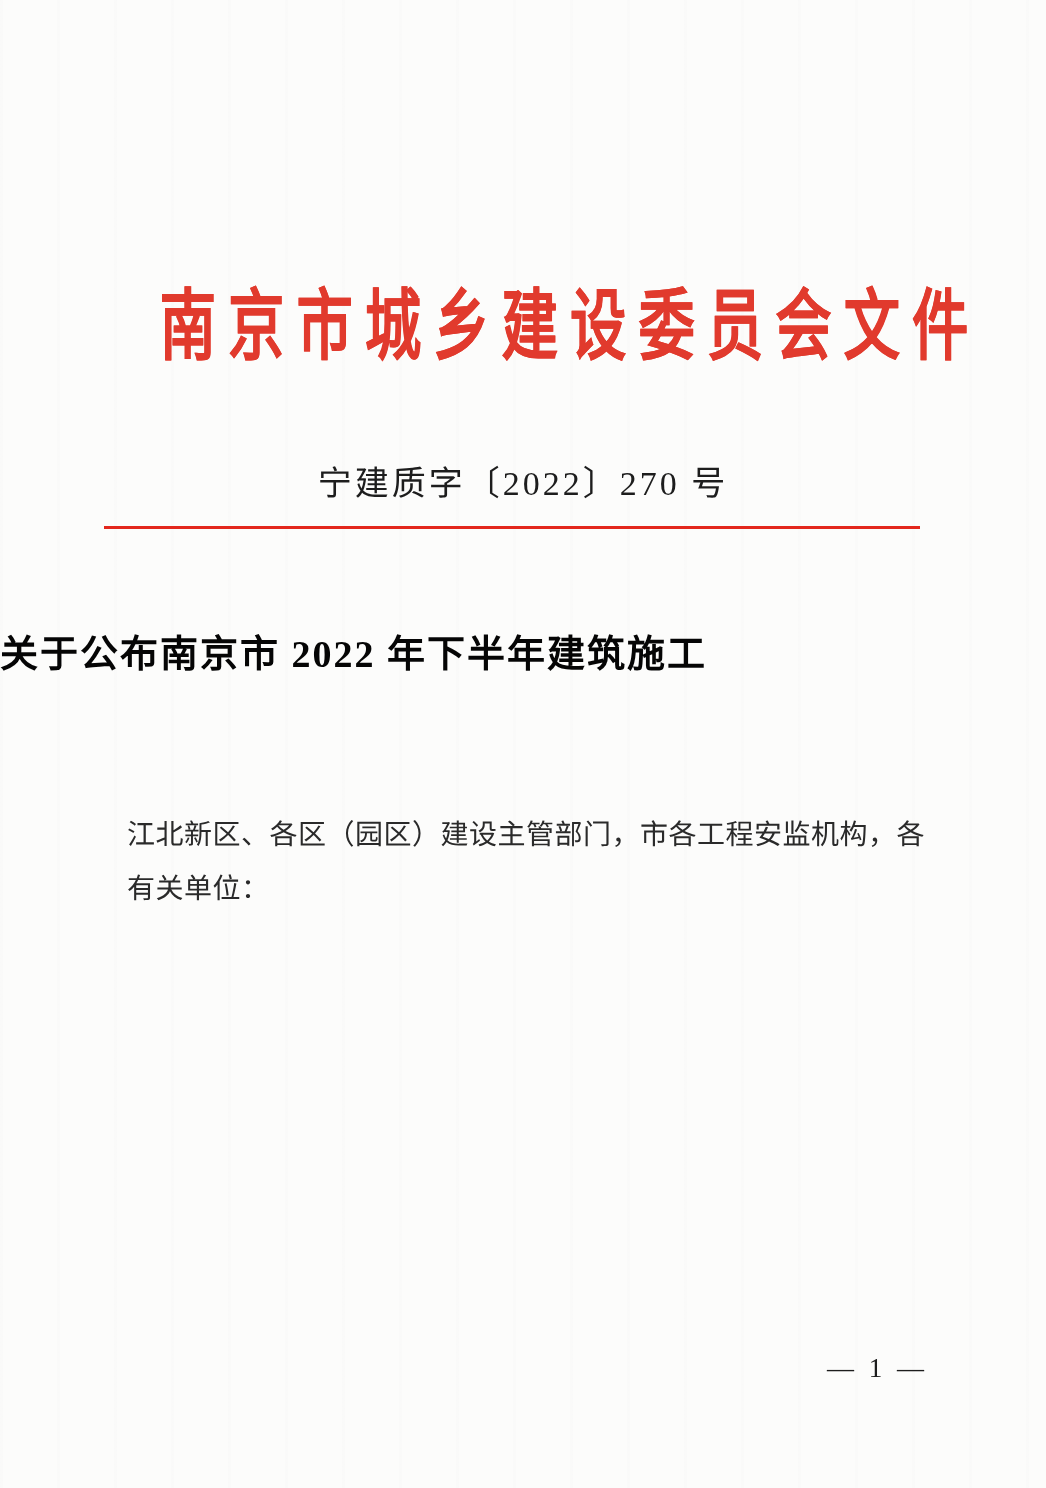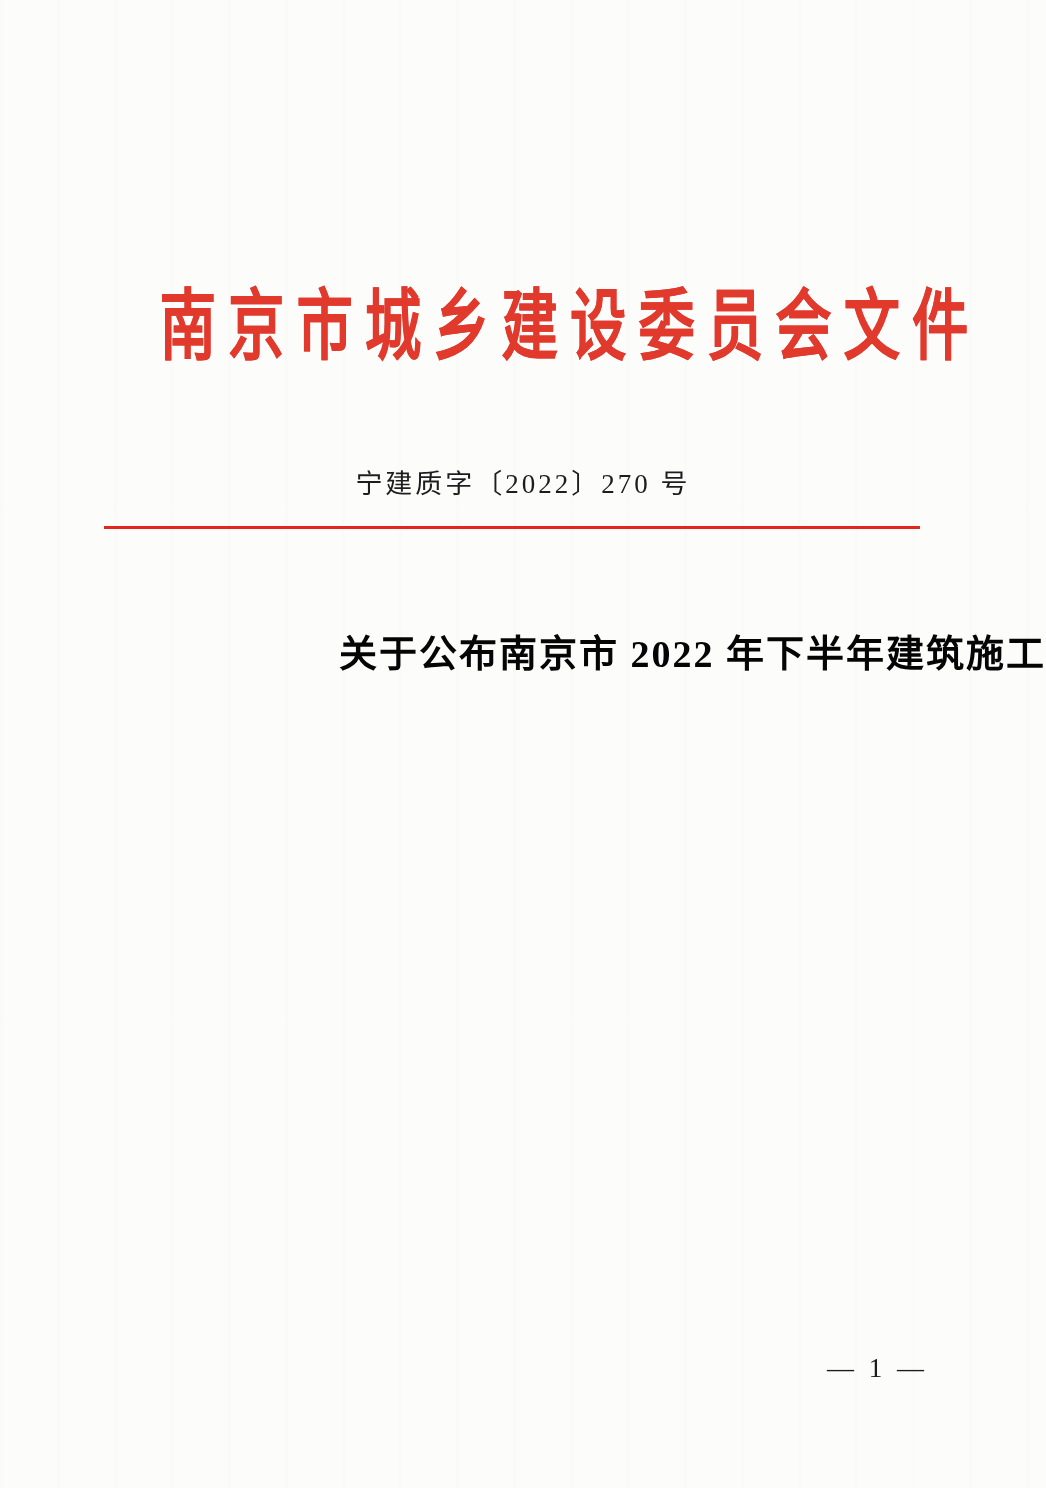--- a/index.html
+++ b/index.html
@@ -47,21 +47,21 @@
     text-shadow: 0.5px 0 0 #e13a2d;
   }
 
   
   .doc-number {
     position: absolute;
     top: 464px;
     left: 0;
     width: 100%;
     text-align: center;
-    font-size: 27px;
+    font-size: 34px;
     line-height: 40px;
     letter-spacing: 3px;
     color: #1d1d1d;
   }
 
   
   .red-line {
     position: absolute;
     top: 526px;
     left: 104px;
@@ -69,21 +69,21 @@
     height: 3px;
     background: #e3271d;
   }
 
   
   .doc-title {
     position: absolute;
     top: 621px;
     left: 0;
     width: 100%;
-    text-align: right;
+    text-align: left;
     font-size: 38px;
     font-weight: 700;
     line-height: 67px;
     letter-spacing: 2px;
     color: #050505;
   }
   .doc-title .title-line { display: block; }
 
   
   .doc-body {
@@ -125,17 +125,18 @@
 
   <div class="doc-number">宁建质字〔2022〕270 号</div>
 
   <div class="red-line"></div>
 
   <h1 class="doc-title">
     <span class="title-line">关于公布南京市 2022 年下半年建筑施工</span>
   </h1>
 
   <div class="doc-body">
+    <p>江北新区、各区（园区）建设主管部门，市各工程安监机构，各有关单位：</p>
   </div>
 
   <div class="page-number">— 1 —</div>
 
 </div>
 
 </body></html>

